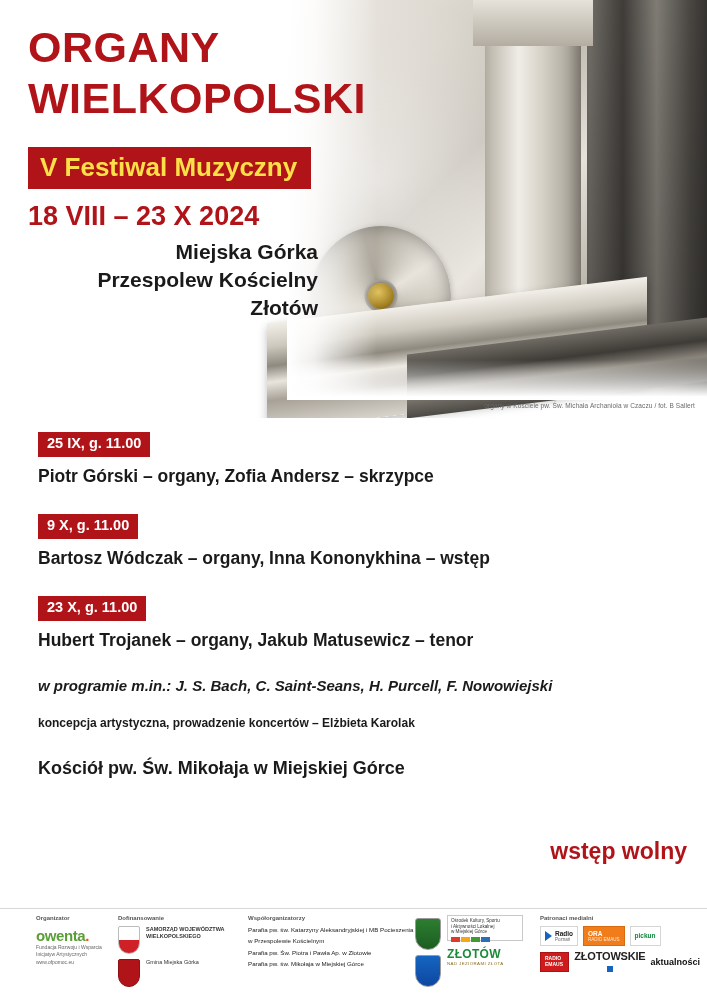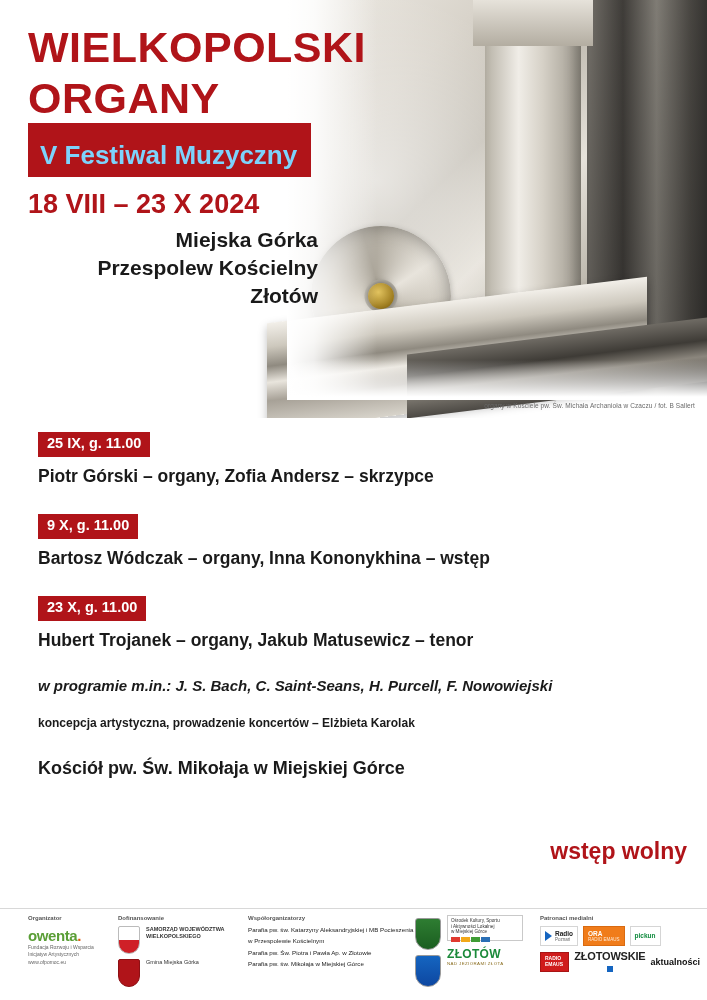--- a/index.html
+++ b/index.html
@@ -82,23 +82,23 @@
     text-align: right; font-size: 6.5px; color: #6a6a6a; letter-spacing: .1px;
   }
 
   
   .title-wrap { position: absolute; left: 28px; top: 22px; }
   .title-line {
     font-size: 43px; font-weight: 700; letter-spacing: .5px;
     color: #b01419; line-height: 1.18; white-space: nowrap;
   }
   .subtitle-bar {
-    display: inline-block; background: #b01419; color: #7dd3fc;
-    font-size: 26px; font-weight: 700; padding: 18px 14px 7px 12px;
-    margin-top: 0; line-height: 1.1; white-space: nowrap;
+    display: inline-block; background: #b01419; color: #fde047;
+    font-size: 26px; font-weight: 700; padding: 6px 14px 7px 12px;
+    margin-top: 24px; line-height: 1.1; white-space: nowrap;
   }
   .dates {
     margin-top: 12px; font-size: 27px; font-weight: 700; color: #b01419;
     white-space: nowrap;
   }
   .cities {
     margin-top: 6px; font-size: 21px; font-weight: 700; color: #1a1a1a;
     line-height: 1.34; text-align: right; width: 290px;
   }
 
@@ -125,21 +125,21 @@
   }
 
   
   .footer {
     position: absolute; left: 0; bottom: 0; width: 707px; height: 92px;
     border-top: 1px solid #d8d8d8; background: #fff;
   }
   .footer-inner { position: relative; width: 100%; height: 100%; padding: 6px 10px; }
   .f-head { font-size: 6px; color: #555; font-weight: 700; margin-bottom: 3px; }
   .fcol { position: absolute; top: 6px; }
-  .fcol.c1 { left: 28px; width: 70px; }
+  .fcol.c1 { left: 36px; width: 70px; }
   .fcol.c2 { left: 118px; width: 115px; }
   .fcol.c3 { left: 248px; width: 170px; }
   .fcol.c4 { left: 415px; width: 120px; }
   .fcol.c5 { left: 540px; width: 160px; }
 
   .logo-owenta { margin-top: 6px; }
   .logo-owenta .mark {
     font-size: 15px; font-weight: 700; color: #5a9e36; letter-spacing: -.4px;
   }
   .logo-owenta .mark .dot { color: #e05a10; }
@@ -209,22 +209,22 @@
       <div class="cornice"></div>
       <div class="cornice2"></div>
       <div class="photo-edge-fade"></div>
       <div class="photo-bottom-fade"></div>
     </div>
   </div>
 
   <div class="photo-credit">organy w Kościele pw. Św. Michała Archanioła w Czaczu / fot. B Sallert</div>
 
   <div class="title-wrap">
+    <div class="title-line">ORGANY</div>
     <div class="title-line">WIELKOPOLSKI</div>
-    <div class="title-line">ORGANY</div>
     <div class="subtitle-bar">V Festiwal Muzyczny</div>
     <div class="dates">18 VIII – 23 X 2024</div>
     <div class="cities" style="white-space: pre-line;">Miejska Górka
 Przespolew Kościelny
 Złotów</div>
   </div>
 
   <div class="program">
 
     <div class="concert">

